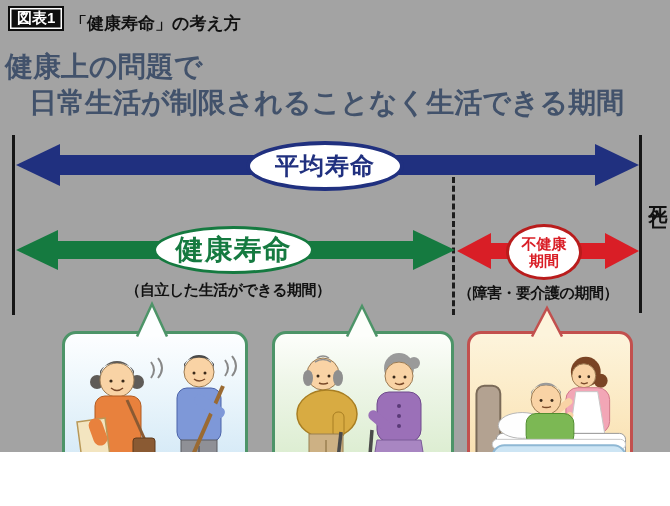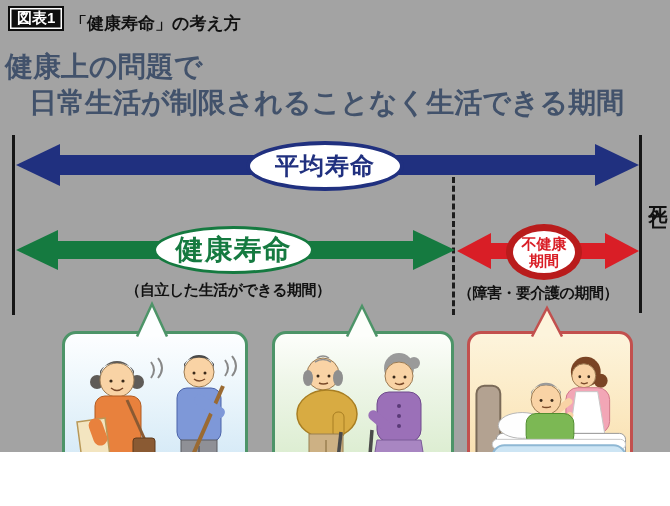--- a/index.html
+++ b/index.html
@@ -43,21 +43,21 @@
   #green-hl { left:16px;  top:230px; border-width:20px 42px 20px 0; border-color:transparent #157a40 transparent transparent; }
   #green-hr { left:413px; top:230px; border-width:20px 0 20px 42px; border-color:transparent transparent transparent #157a40; }
   #green-shaft { left:50px; top:241px; width:372px; height:18px; background:#157a40; }
   #green-ellipse { left:153px; top:226px; width:161px; height:48px; border:3px solid #157a40;
     color:#157a40; font-size:28px; letter-spacing:1px; }
 
   
   #red-hl { left:457px; top:233px; border-width:18px 34px 18px 0; border-color:transparent #d91e26 transparent transparent; }
   #red-hr { left:605px; top:233px; border-width:18px 0 18px 34px; border-color:transparent transparent transparent #d91e26; }
   #red-shaft { left:486px; top:243px; width:122px; height:16px; background:#d91e26; }
-  #red-ellipse { left:506px; top:224px; width:76px; height:56px; border:7px solid #b91c1c;
+  #red-ellipse { left:506px; top:224px; width:76px; height:56px; border:3px solid #b91c1c;
     color:#d91e26; font-size:15px; line-height:1.15; flex-direction:column; }
 
   .caption { font-size:15px; font-weight:bold; color:#111111; text-align:center; z-index:3; letter-spacing:-0.5px; }
   #cap-healthy   { left:103px; top:281px; width:250px; }
   #cap-unhealthy { left:448px; top:284px; width:180px; }
 
   
   .panel { position:absolute; top:331px; height:170px; border-radius:14px; z-index:4; overflow:hidden; }
   #panel1 { left:62px;  width:186px; border:3px solid #4d9468;
     background:linear-gradient(180deg,#fdfeff 0%,#eef7fc 30%,#c9e3f4 100%); }

